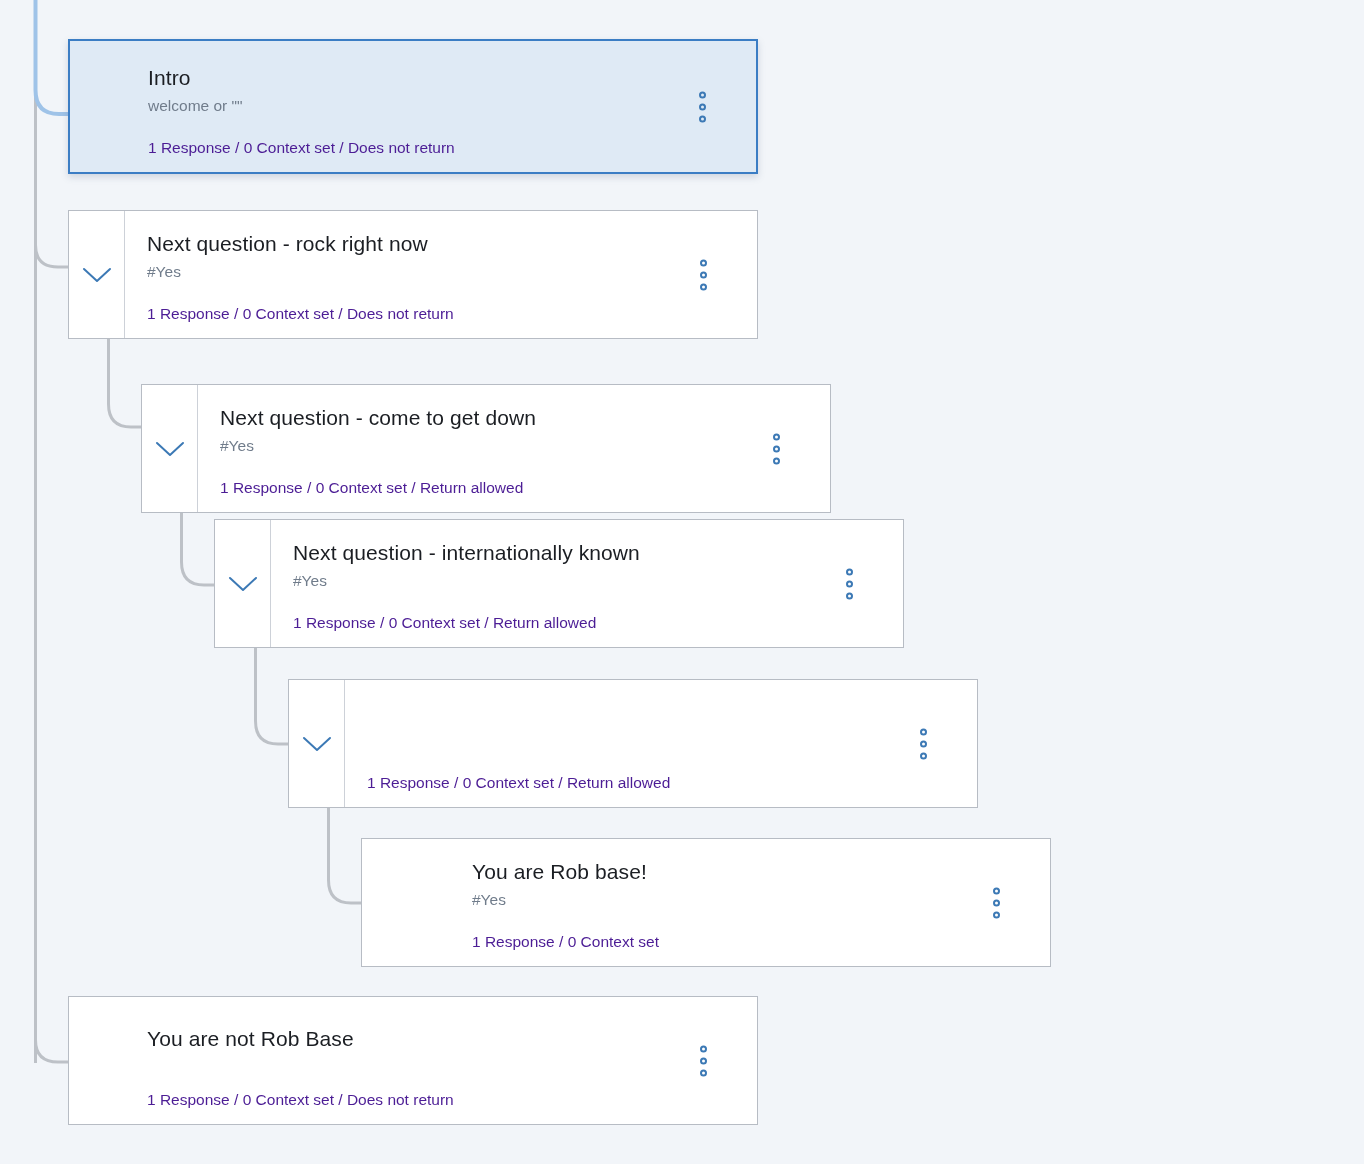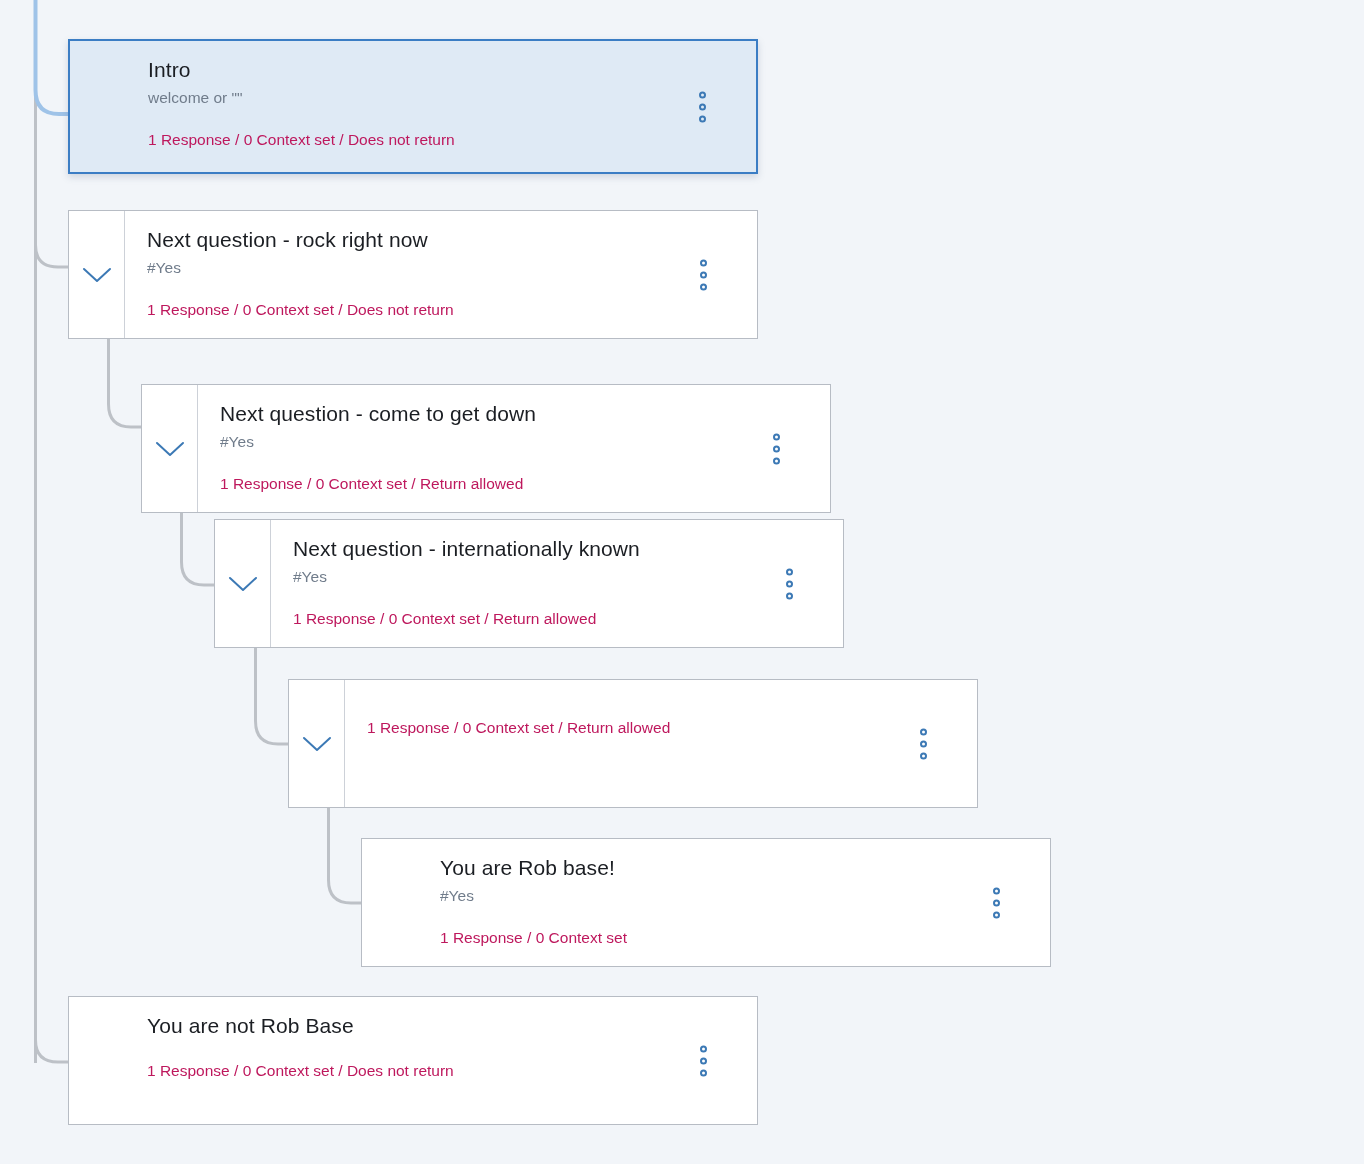--- a/index.html
+++ b/index.html
@@ -54,21 +54,21 @@
     cursor: pointer;
   }
   .chevron-col svg { display: block; }
 
   .node-body {
     flex: 1 1 auto;
     position: relative;
     padding: 16px 20px 14px 22px;
     display: flex;
     flex-direction: column;
-    justify-content: flex-start;
+    justify-content: flex-end;
   }
   .node.selected .node-body { padding-left: 78px; }
 
   .node-title {
     font-size: 21px;
     line-height: 26px;
     color: #1b1e23;
     letter-spacing: 0.1px;
     white-space: nowrap;
   }
@@ -76,21 +76,21 @@
     margin-top: 5px;
     font-size: 15.5px;
     line-height: 20px;
     color: #707c8b;
     white-space: nowrap;
   }
   .node-meta {
     margin-top: 22px;
     font-size: 15.5px;
     line-height: 20px;
-    color: #be185d;
+    color: #4c1d95;
     white-space: nowrap;
   }
 
   .kebab {
     position: absolute;
     top: 50%;
     transform: translateY(-50%);
     right: 48px;
     display: flex;
     flex-direction: column;
@@ -172,21 +172,21 @@
       <div class="node-condition">#Yes</div>
       <div class="node-meta">1 Response / 0 Context set / Return allowed</div>
       <div class="kebab">
         <span class="dot"></span>
         <span class="dot"></span>
         <span class="dot"></span>
       </div>
     </div>
   </div>
 
-  <div class="node" style="left:214px; top:519px; width:630px; height:129px;">
+  <div class="node" style="left:214px; top:519px; width:690px; height:129px;">
     <div class="chevron-col">
       <svg width="32" height="20" viewBox="0 0 32 20">
         <path d="M 3 4 L 16 16 L 29 4" fill="none" stroke="#3c79b5" stroke-width="2" stroke-linecap="round" stroke-linejoin="round"></path>
       </svg>
     </div>
     <div class="node-body">
       <div class="node-title">Next question - internationally known</div>
       <div class="node-condition">#Yes</div>
       <div class="node-meta">1 Response / 0 Context set / Return allowed</div>
       <div class="kebab">
@@ -206,35 +206,35 @@
     <div class="node-body">
       <div class="node-meta">1 Response / 0 Context set / Return allowed</div>
       <div class="kebab">
         <span class="dot"></span>
         <span class="dot"></span>
         <span class="dot"></span>
       </div>
     </div>
   </div>
 
-  <div class="node" style="left:361px; top:838px; width:690px; height:129px;">
+  <div class="node" style="left:361px; top:838px; width:690px; height:129px;padding-left:32px;">
     <div class="node-body" style="padding-left:78px;">
       <div class="node-title">You are Rob base!</div>
       <div class="node-condition">#Yes</div>
       <div class="node-meta">1 Response / 0 Context set</div>
       <div class="kebab">
         <span class="dot"></span>
         <span class="dot"></span>
         <span class="dot"></span>
       </div>
     </div>
   </div>
 
   <div class="node" style="left:68px; top:996px; width:690px; height:129px;">
-    <div class="node-body" style="padding-left:78px;">
+    <div class="node-body" style="padding-left:78px;gap:16px;">
       <div class="node-title">You are not Rob Base</div>
       <div class="node-meta">1 Response / 0 Context set / Does not return</div>
       <div class="kebab">
         <span class="dot"></span>
         <span class="dot"></span>
         <span class="dot"></span>
       </div>
     </div>
   </div>
 

